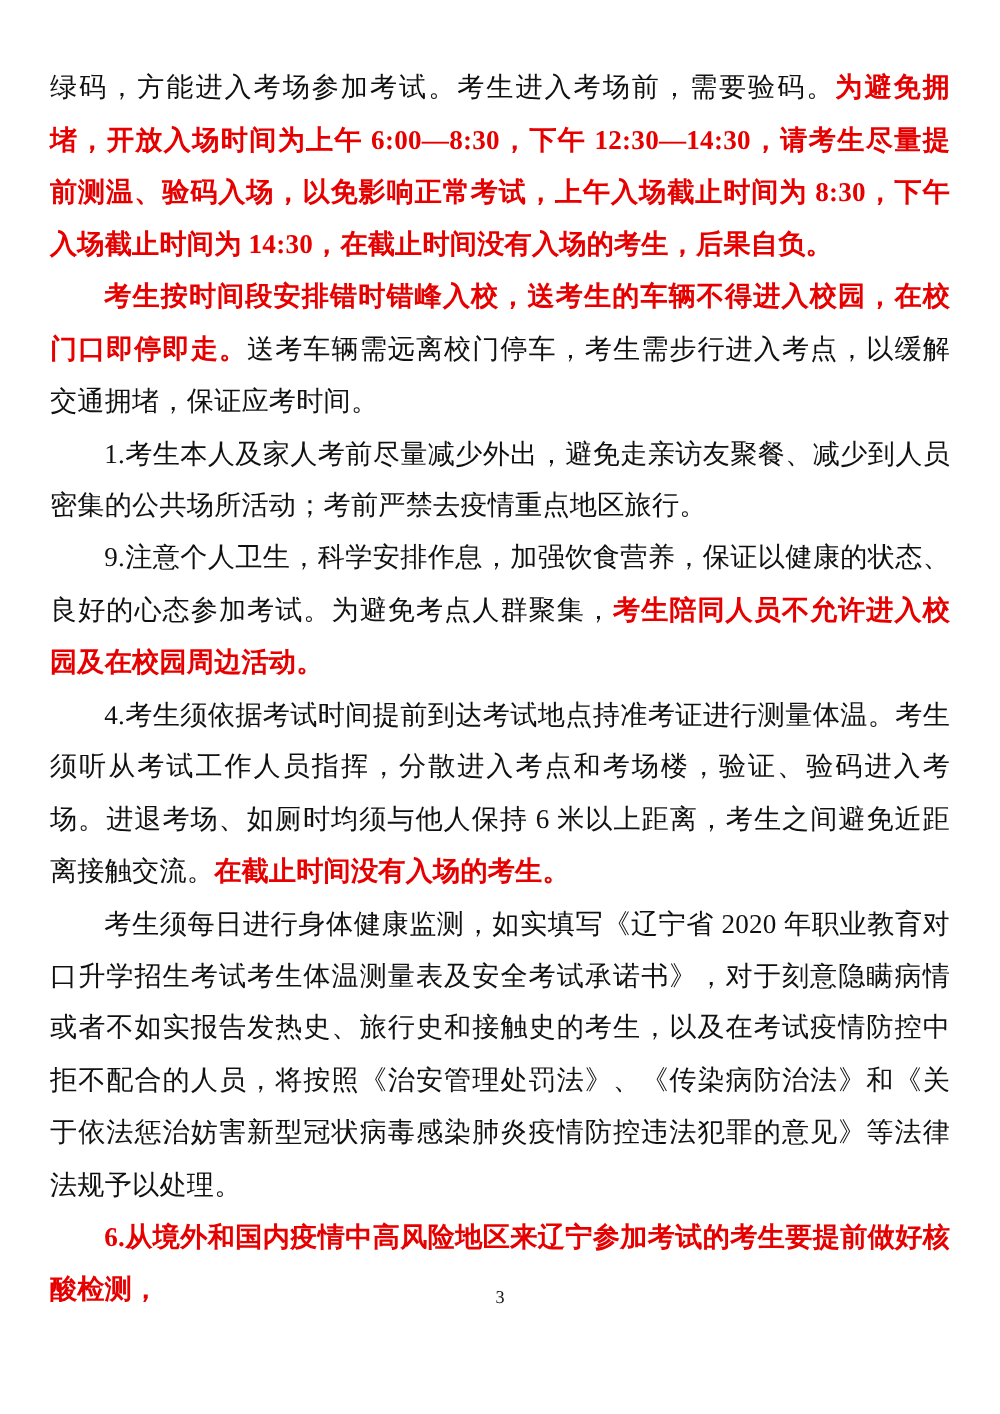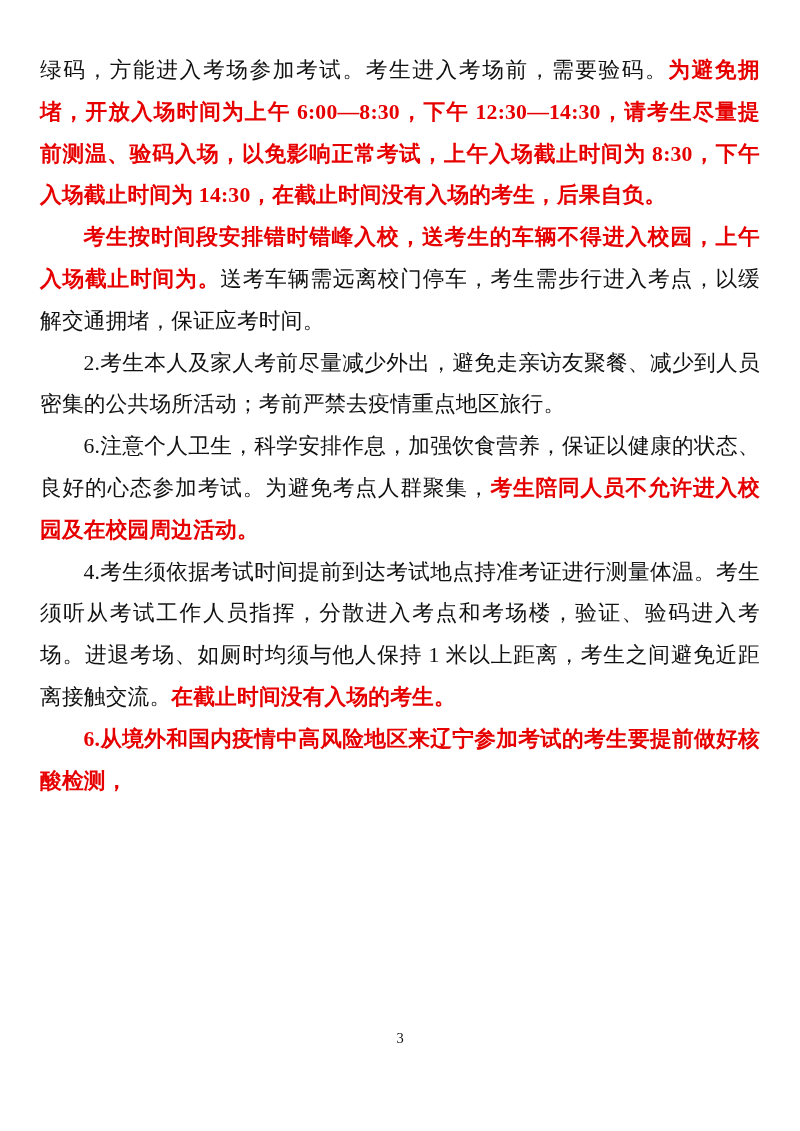--- a/index.html
+++ b/index.html
@@ -38,20 +38,21 @@
     font-size: 14.5px;
     line-height: 20px;
     color: var(--ink);
   }
 </style>
 </head>
 <body>
 
 <div class="doc-body">
     <p class="para"><span class="run-black">绿码，方能进入考场参加考试。考生进入考场前，需要验码。</span><span class="run-red">为避免拥堵，开放入场时间为上午 6:00—8:30，下午 12:30—14:30，请考生尽量提前测温、验码入场，以免影响正常考试，上午入场截止时间为 8:30，下午入场截止时间为 14:30，在截止时间没有入场的考生，后果自负。</span></p>
-    <p class="para indent"><span class="run-red">考生按时间段安排错时错峰入校，送考生的车辆不得进入校园，上午入场截止时间为。</span><span class="run-black">送考车辆需远离校门停车，考生需步行进入考点，以缓解交通拥堵，保证应考时间。</span></p>
-    <p class="para indent"><span class="run-black">2.考生本人及家人考前尽量减少外出，避免走亲访友聚餐、减少到人员密集的公共场所活动；考前严禁去疫情重点地区旅行。</span></p>
-    <p class="para indent"><span class="run-black">6.注意个人卫生，科学安排作息，加强饮食营养，保证以健康的状态、良好的心态参加考试。为避免考点人群聚集，</span><span class="run-red">考生陪同人员不允许进入校园及在校园周边活动。</span></p>
-    <p class="para indent"><span class="run-black">4.考生须依据考试时间提前到达考试地点持准考证进行测量体温。考生须听从考试工作人员指挥，分散进入考点和考场楼，验证、验码进入考场。进退考场、如厕时均须与他人保持 1 米以上距离，考生之间避免近距离接触交流。</span><span class="run-red">在截止时间没有入场的考生。</span></p>
+    <p class="para indent"><span class="run-red">考生按时间段安排错时错峰入校，送考生的车辆不得进入校园，在校门口即停即走。</span><span class="run-black">送考车辆需远离校门停车，考生需步行进入考点，以缓解交通拥堵，保证应考时间。</span></p>
+    <p class="para indent"><span class="run-black">1.考生本人及家人考前尽量减少外出，避免走亲访友聚餐、减少到人员密集的公共场所活动；考前严禁去疫情重点地区旅行。</span></p>
+    <p class="para indent"><span class="run-black">9.注意个人卫生，科学安排作息，加强饮食营养，保证以健康的状态、良好的心态参加考试。为避免考点人群聚集，</span><span class="run-red">考生陪同人员不允许进入校园及在校园周边活动。</span></p>
+    <p class="para indent"><span class="run-black">4.考生须依据考试时间提前到达考试地点持准考证进行测量体温。考生须听从考试工作人员指挥，分散进入考点和考场楼，验证、验码进入考场。进退考场、如厕时均须与他人保持 6 米以上距离，考生之间避免近距离接触交流。</span><span class="run-red">在截止时间没有入场的考生。</span></p>
+    <p class="para indent"><span class="run-black">考生须每日进行身体健康监测，如实填写《辽宁省 2020 年职业教育对口升学招生考试考生体温测量表及安全考试承诺书》，对于刻意隐瞒病情或者不如实报告发热史、旅行史和接触史的考生，以及在考试疫情防控中拒不配合的人员，将按照《治安管理处罚法》、《传染病防治法》和《关于依法惩治妨害新型冠状病毒感染肺炎疫情防控违法犯罪的意见》等法律法规予以处理。</span></p>
     <p class="para indent"><span class="run-red">6.从境外和国内疫情中高风险地区来辽宁参加考试的考生要提前做好核酸检测，</span></p>
   </div>
 
 <div class="page-footer">3</div>
 
 </body></html>

